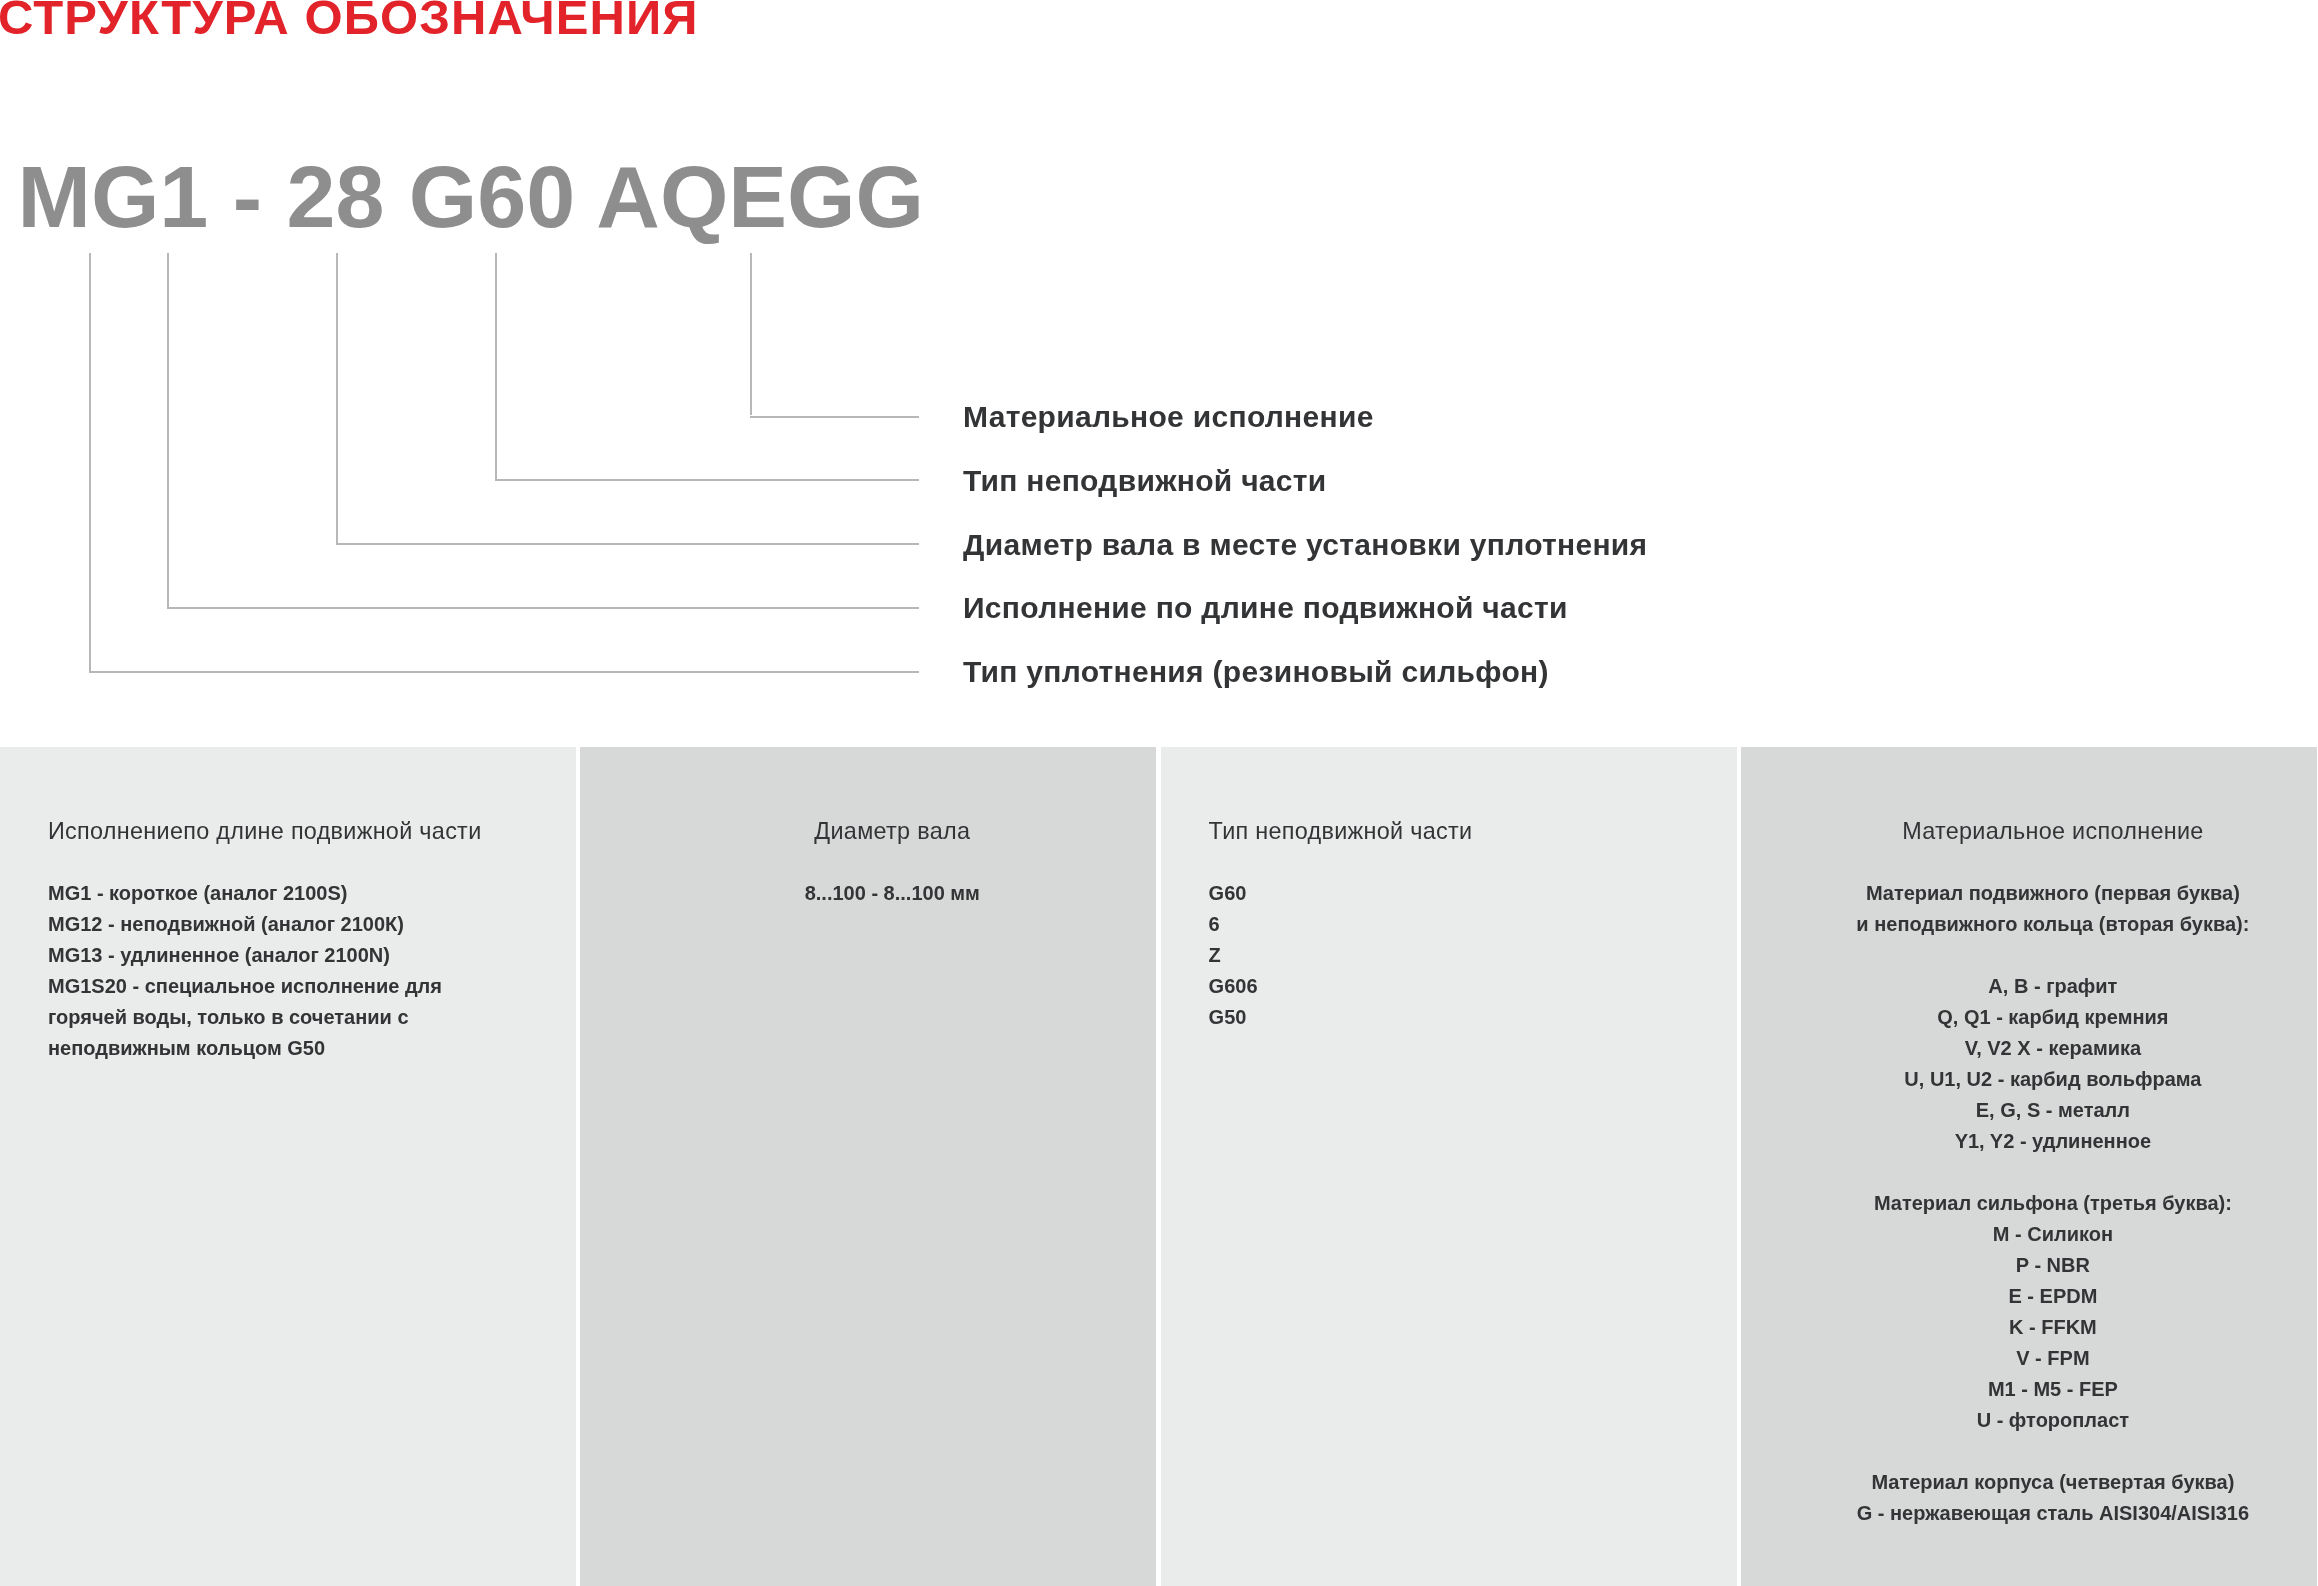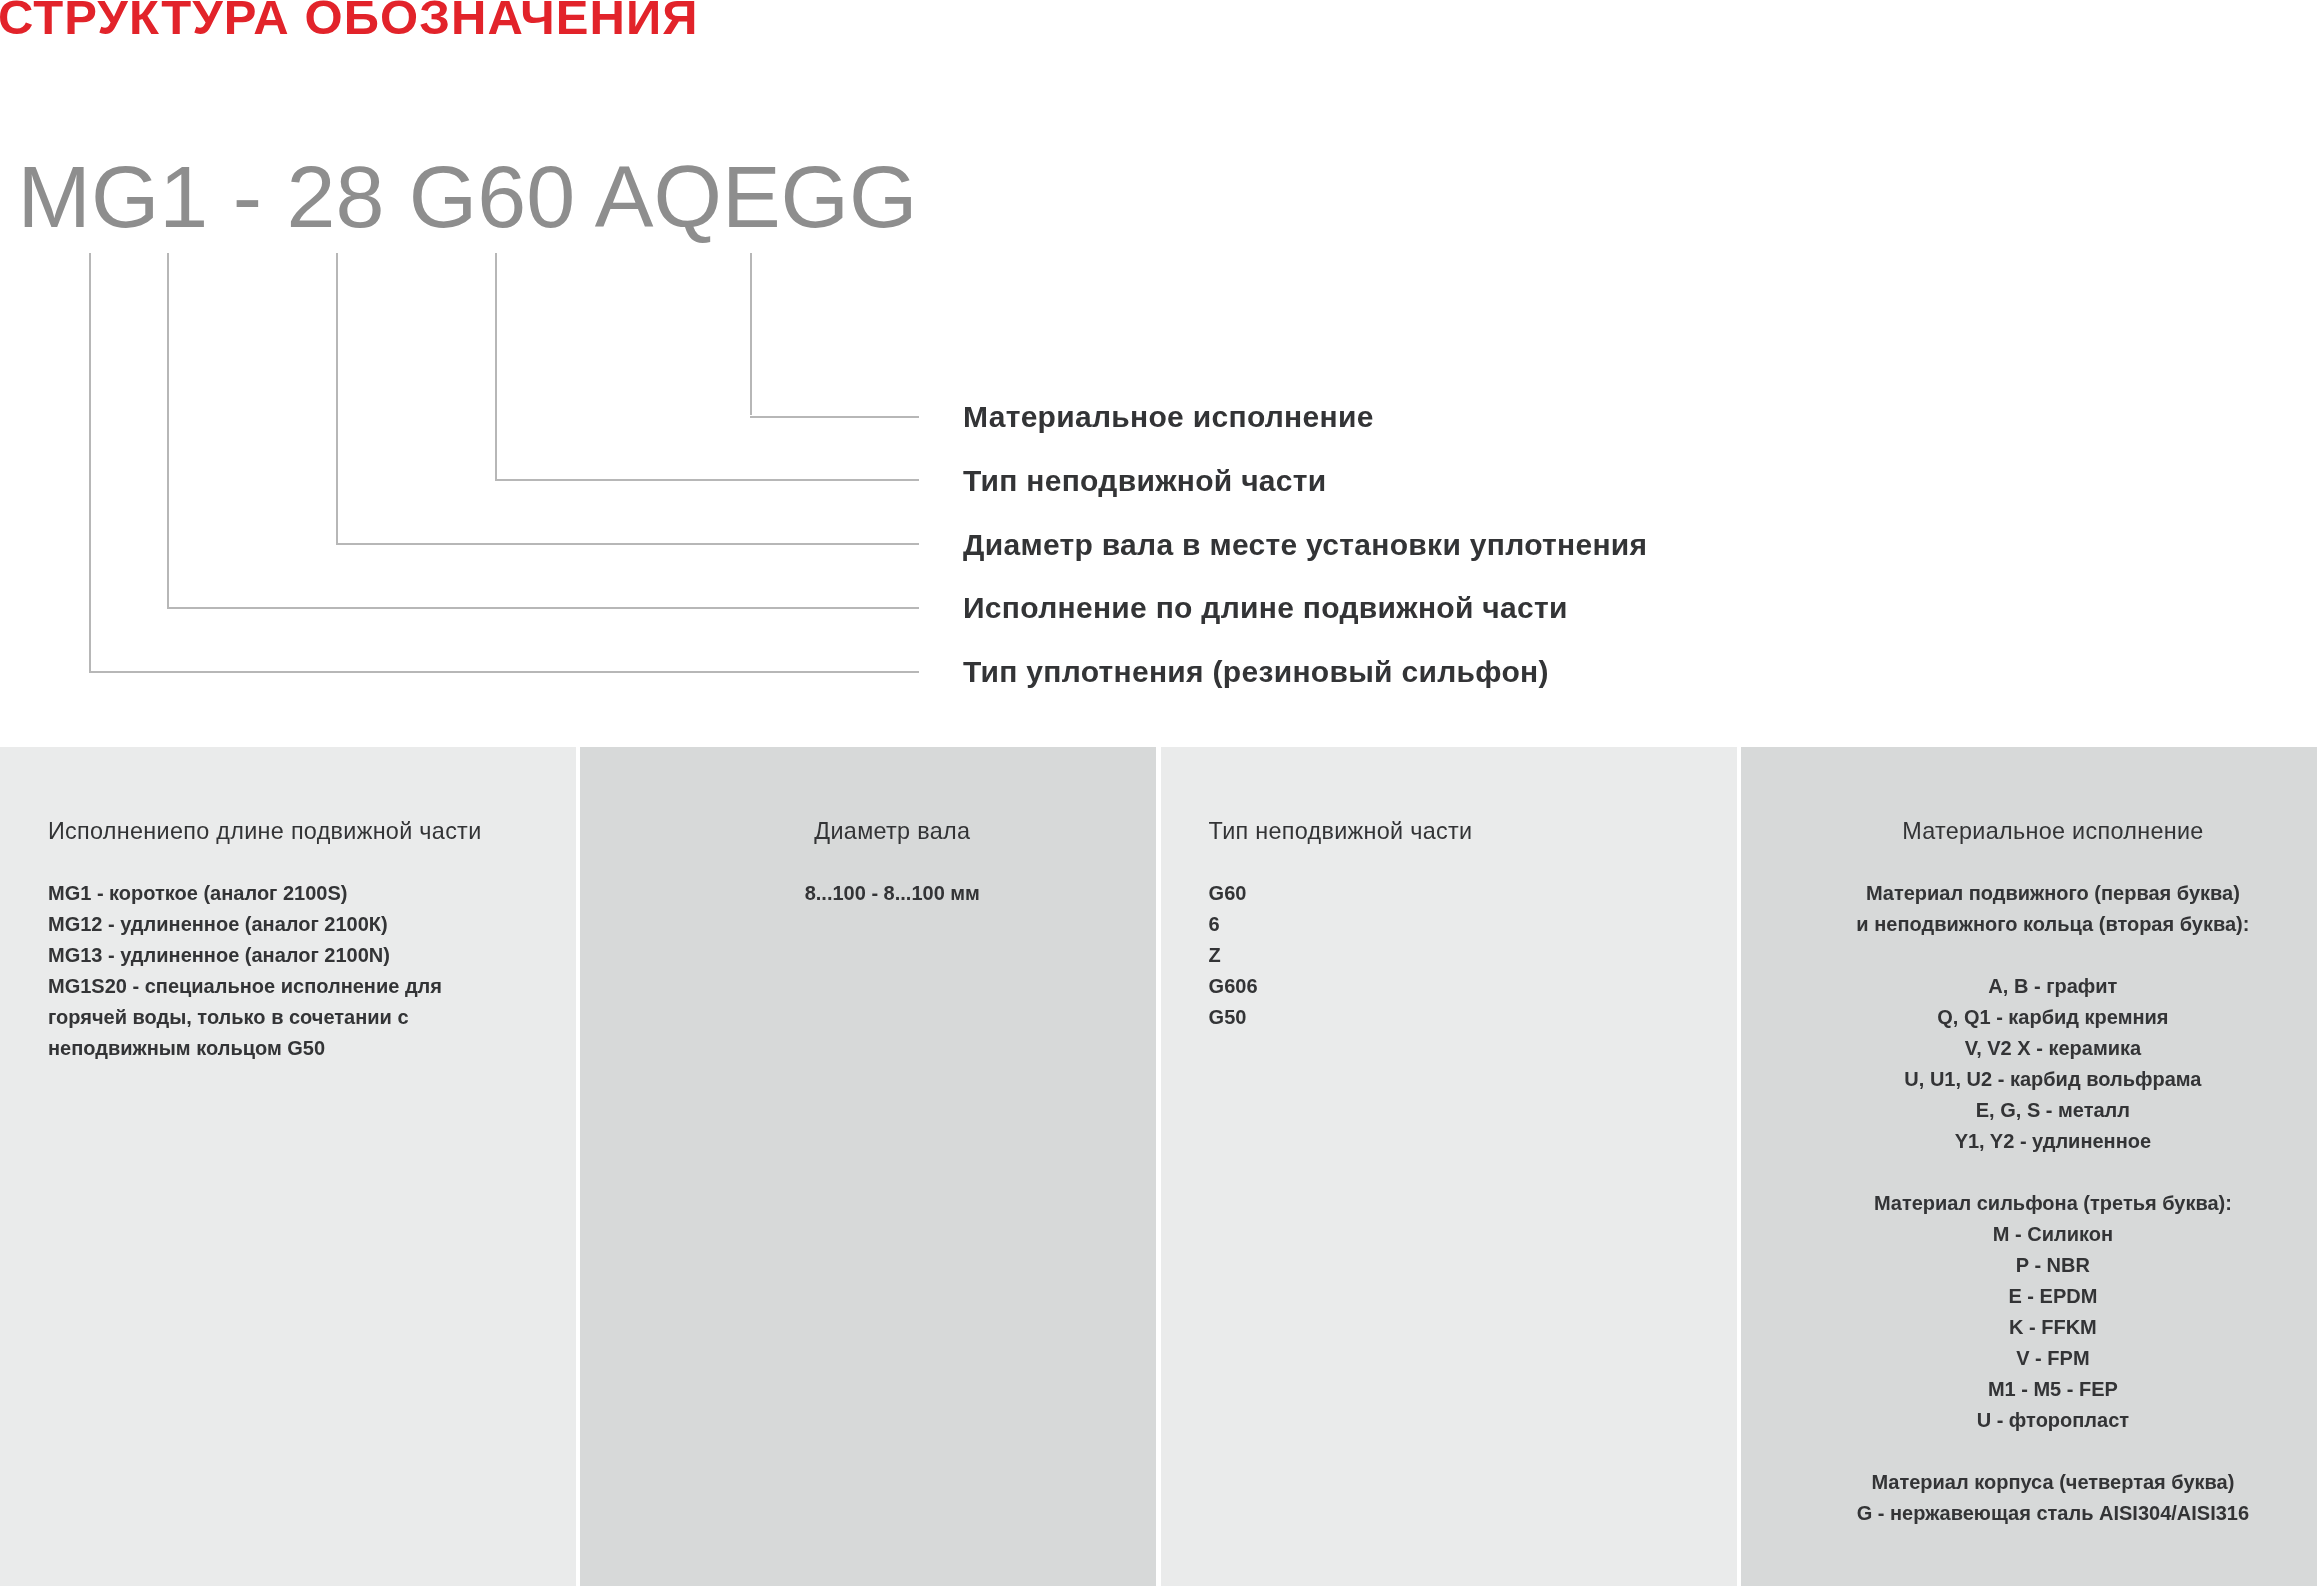--- a/index.html
+++ b/index.html
@@ -18,21 +18,21 @@
     font-family:"Liberation Sans","DejaVu Sans",sans-serif;
     color:var(--text);
   }
   .page-title{
     position:absolute;left:-2.1px;top:-7.5px;
     font-size:49px;font-weight:bold;letter-spacing:1.1px;
     color:var(--red);white-space:nowrap;line-height:1.0;
   }
   .part-code{
     position:absolute;left:17.6px;top:153px;
-    font-size:88px;font-weight:normal;line-height:1.0;
+    font-size:88px;font-weight:bold;line-height:1.0;
     color:var(--code-gray);white-space:nowrap;
   }
   
   .vline{position:absolute;width:1.6px;background:var(--line);}
   .hline{position:absolute;height:1.6px;background:var(--line);}
   .callout-label{
     position:absolute;left:963px;
     font-size:30px;font-weight:bold;line-height:31px;
     letter-spacing:0.3px;color:var(--text);white-space:nowrap;
   }
@@ -80,21 +80,21 @@
 
 <div class="vline" style="left:89px;top:253px;height:418px;"></div>
 <div class="hline" style="left:89px;top:671px;width:830px;"></div>
 <div class="callout-label" style="top:656px;">Тип уплотнения (резиновый сильфон)</div>
 
 <div class="columns">
   <section class="col light">
     <h2 class="col-header">Исполнениепо длине подвижной части</h2>
     <div>
         <div class="col-line">MG1 - короткое (аналог 2100S)</div>
-        <div class="col-line">MG12 - удлиненное (аналог 2100К)</div>
+        <div class="col-line">MG12 - неподвижной (аналог 2100К)</div>
         <div class="col-line">MG13 - удлиненное (аналог 2100N)</div>
         <div class="col-line">MG1S20 - специальное исполнение для</div>
         <div class="col-line">горячей воды, только в сочетании с</div>
         <div class="col-line">неподвижным кольцом G50</div>
       </div>
   </section>
   <section class="col dark">
     <h2 class="col-header">Диаметр вала</h2>
     <div>
         <div class="col-line">8...100 - 8...100 мм</div>

